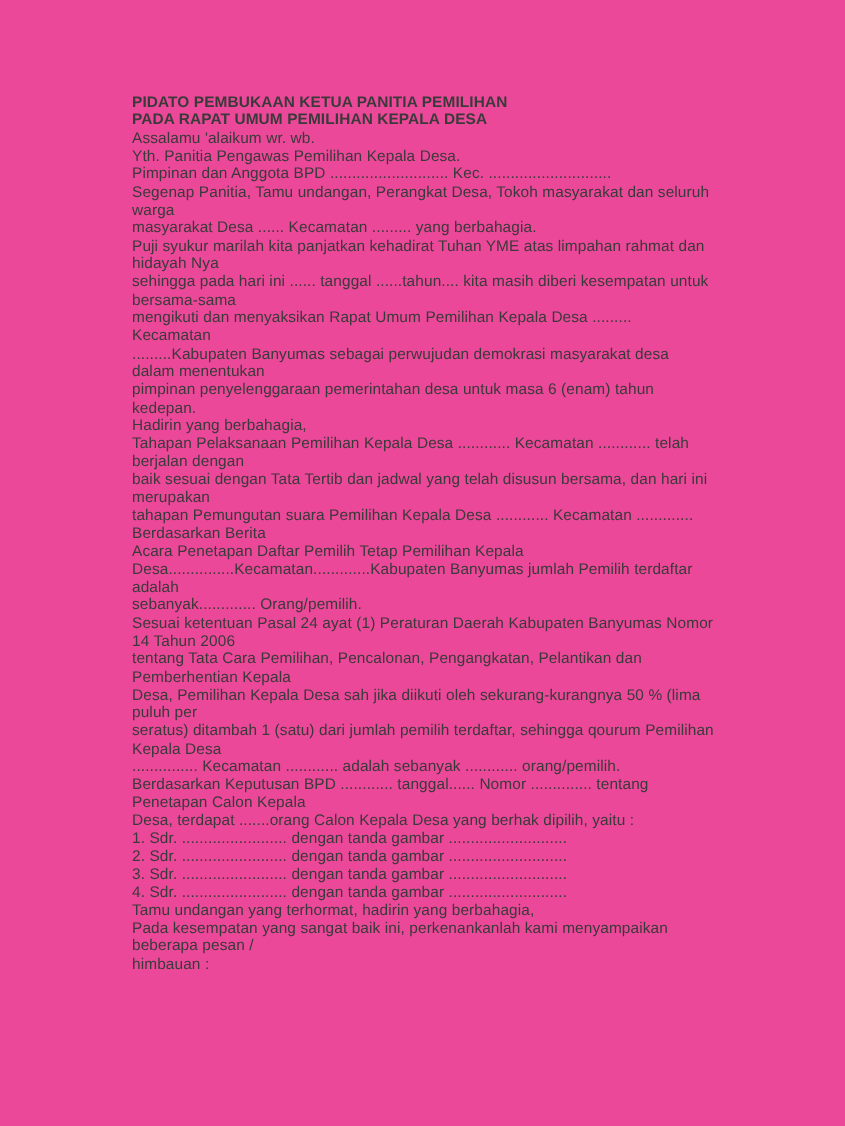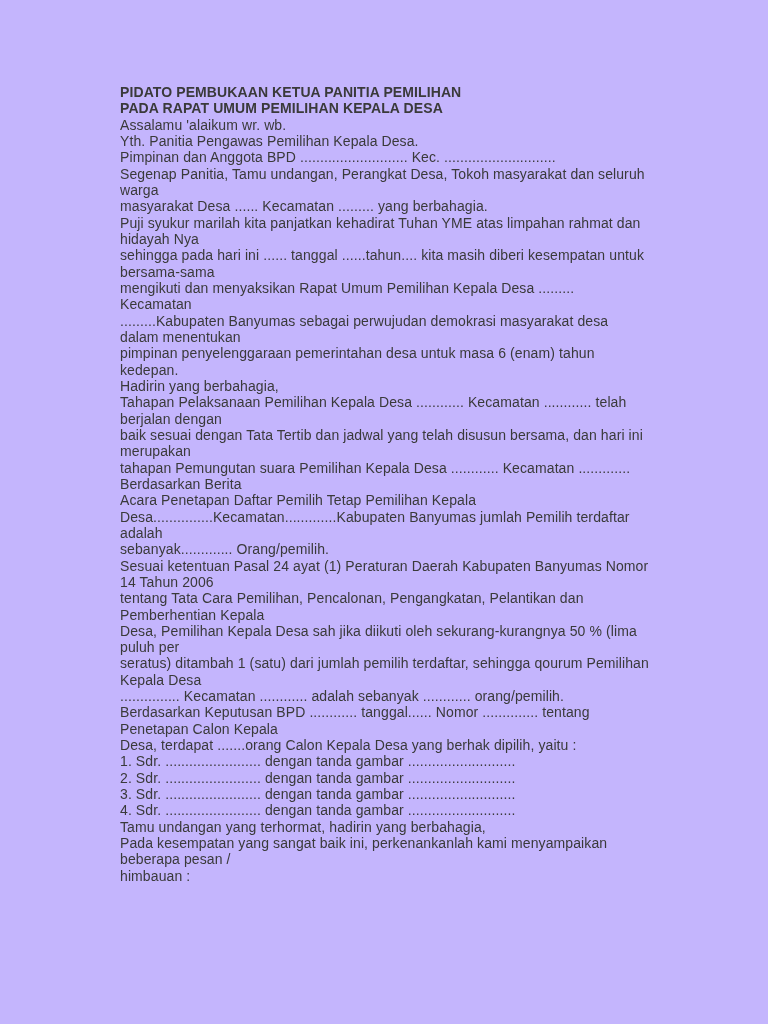--- a/index.html
+++ b/index.html
@@ -4,21 +4,21 @@
 <style>
   html, body {
     margin: 0;
     padding: 0;
     background: #ffffff;
   }
   .page {
     position: relative;
     width: 768px;
     height: 1024px;
-    background: #c4b5fd;
+    background: #ec4899;
     overflow: hidden;
   }
   .textblock {
     position: absolute;
     left: 120px;
     top: 84px;
     width: 548px;
     font-family: "Liberation Sans", sans-serif;
     font-size: 14px;
     line-height: 16.33px;

